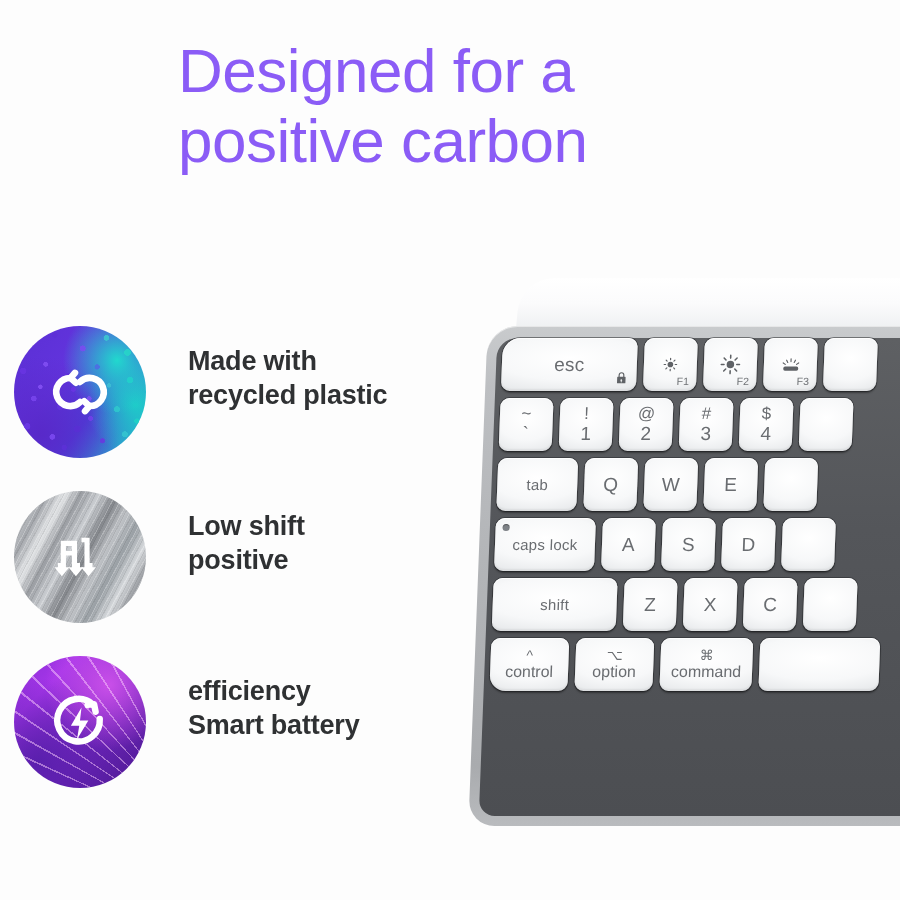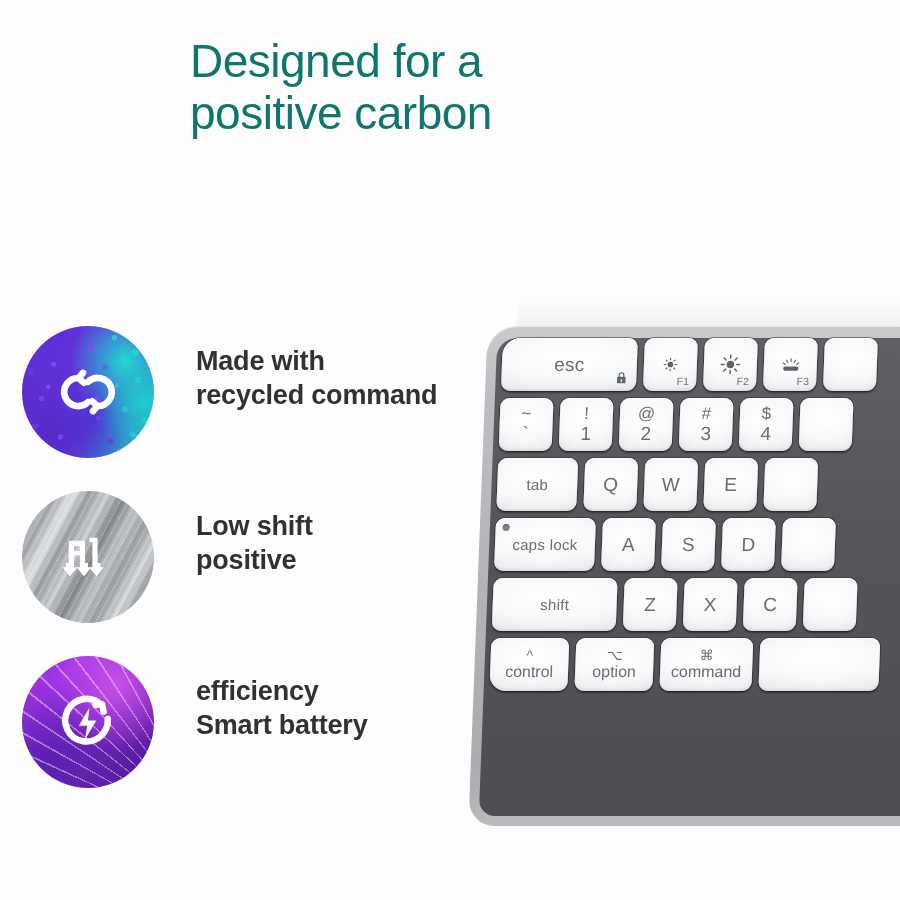--- a/index.html
+++ b/index.html
@@ -8,33 +8,33 @@
     width:900px; height:900px;
     background:#fdfdfd;
     font-family:"Liberation Sans", sans-serif;
     overflow:hidden;
   }
   .page { position:relative; width:900px; height:900px; background:#fdfdfd; }
 
   
   .headline {
     position:absolute;
-    left:190px; top:36px;
+    left:178px; top:36px;
     width:560px;
-    font-size:46px;
+    font-size:62px;
     line-height:1.13;
     font-weight:400;
     letter-spacing:-0.5px;
-    color:#0f766e;
+    color:#8b5cf6;
   }
   .headline .ln { display:block; white-space:nowrap; }
 
   
   .features { position:absolute; left:0; top:318px; width:470px; }
-  .feature { position:relative; height:165px;margin-left:8px; }
+  .feature { position:relative; height:165px; }
   .badge {
     position:absolute; left:14px; top:8px;
     width:132px; height:132px;
     border-radius:50%;
     overflow:hidden;
   }
   .badge .glyph {
     position:absolute; inset:0;
     display:flex; align-items:center; justify-content:center;
   }
@@ -405,21 +405,21 @@
           <svg viewBox="0 0 100 100" width="78" height="78" fill="none" stroke="#ffffff" stroke-width="8.5" stroke-linecap="round">
             <path d="M38 32 a18 18 0 1 0 12 31"></path>
             <path d="M62 68 a18 18 0 1 0 -12 -31"></path>
             <path d="M43.5 25.5 L38 32 L44.5 38"></path>
             <path d="M56.5 74.5 L62 68 L55.5 62"></path>
           </svg>
         </div>
       </div>
       <div class="feat-text">
         <span class="ln">Made with</span>
-        <span class="ln">recycled command</span>
+        <span class="ln">recycled plastic</span>
       </div>
     </div>
 
     <div class="feature">
       <div class="badge bg-aluminum">
         <div class="brush"></div>
         <div class="glyph">
           <svg viewBox="0 0 100 100" width="74" height="74" fill="#ffffff">
             <path d="M24 28 h7 v30 h-7 z M24 28 h22 v7 h-22 z M39 28 h7 v30 h-7 z M24 42 h22 v6 h-22 z"></path>
             <path d="M56 24 h7 v34 h-7 z M52 24 h11 v6 h-11 z"></path>

